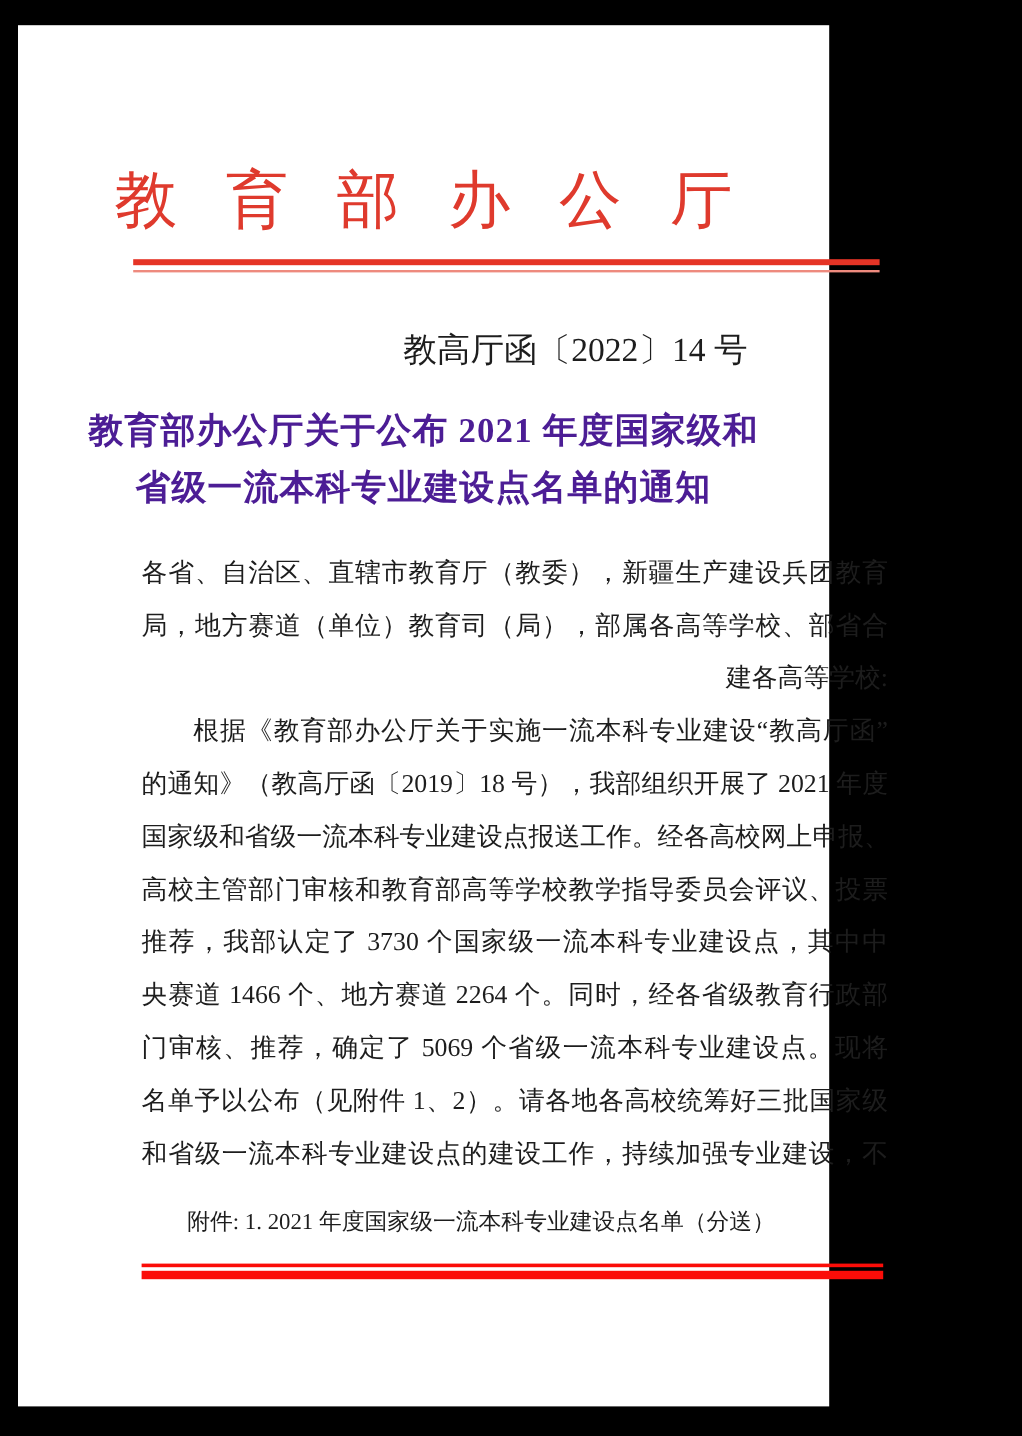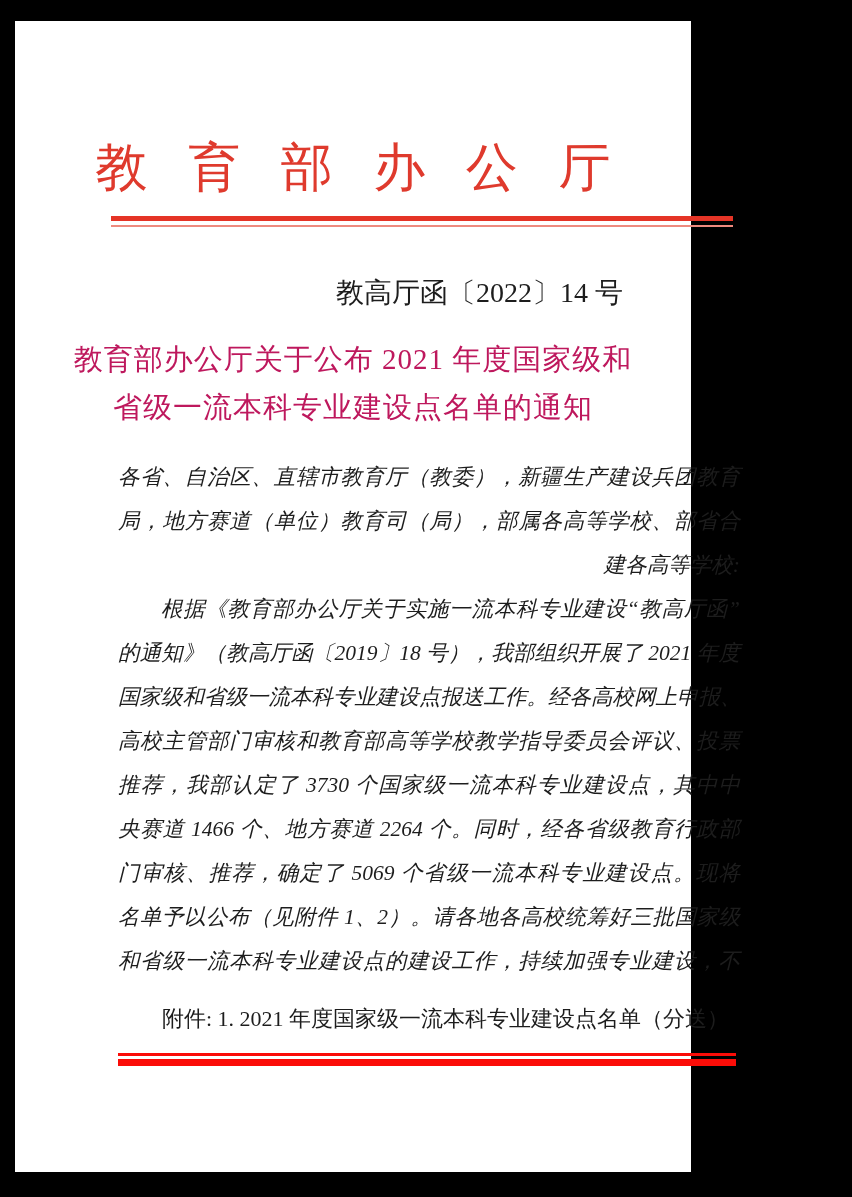--- a/index.html
+++ b/index.html
@@ -53,47 +53,46 @@
     font-size: 28px;
     line-height: 32px;
     color: var(--text-black);
     white-space: nowrap;
   }
   .notice-title {
     position: absolute;
     top: 314px; left: 0; right: 0;
     text-align: center;
     font-size: 29px;
-    font-weight: normal;
+    font-weight: bold;
     line-height: 48px;
     letter-spacing: 1px;
-    color: #be185d;
+    color: #4c1d95;
   }
   .body-text {
     position: absolute;
     top: 434px; left: 103px; width: 622px;
     font-size: 21.5px;
     line-height: 44px;
     color: var(--text-black);
-    font-style: italic;
   }
   .bline {
     text-align: justify;
     text-align-last: justify;
     white-space: nowrap;
   }
   .bline.noj {
     text-align: right;
     text-align-last: auto;
   }
   .bline.ind { text-indent: 2em; }
   .attachment {
     position: absolute;
     top: 976px; left: 103px; width: 640px;
-    font-size: 22px;
+    font-size: 19px;
     line-height: 44px;
     text-indent: 2em;
     white-space: nowrap;
     color: var(--text-black);
   }
   .rule-thin-bottom {
     position: absolute;
     top: 1032px; left: 103px; width: 618px; height: 3px;
     background: var(--footer-red);
   }

